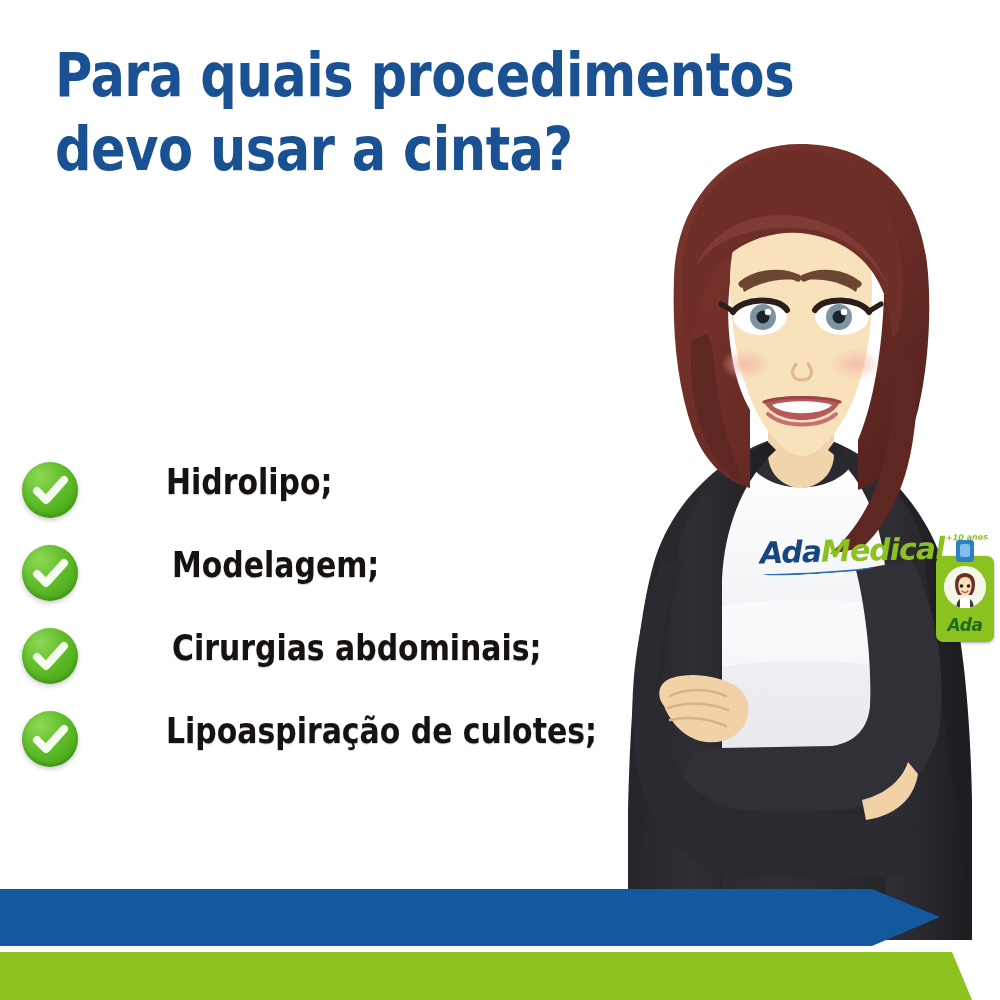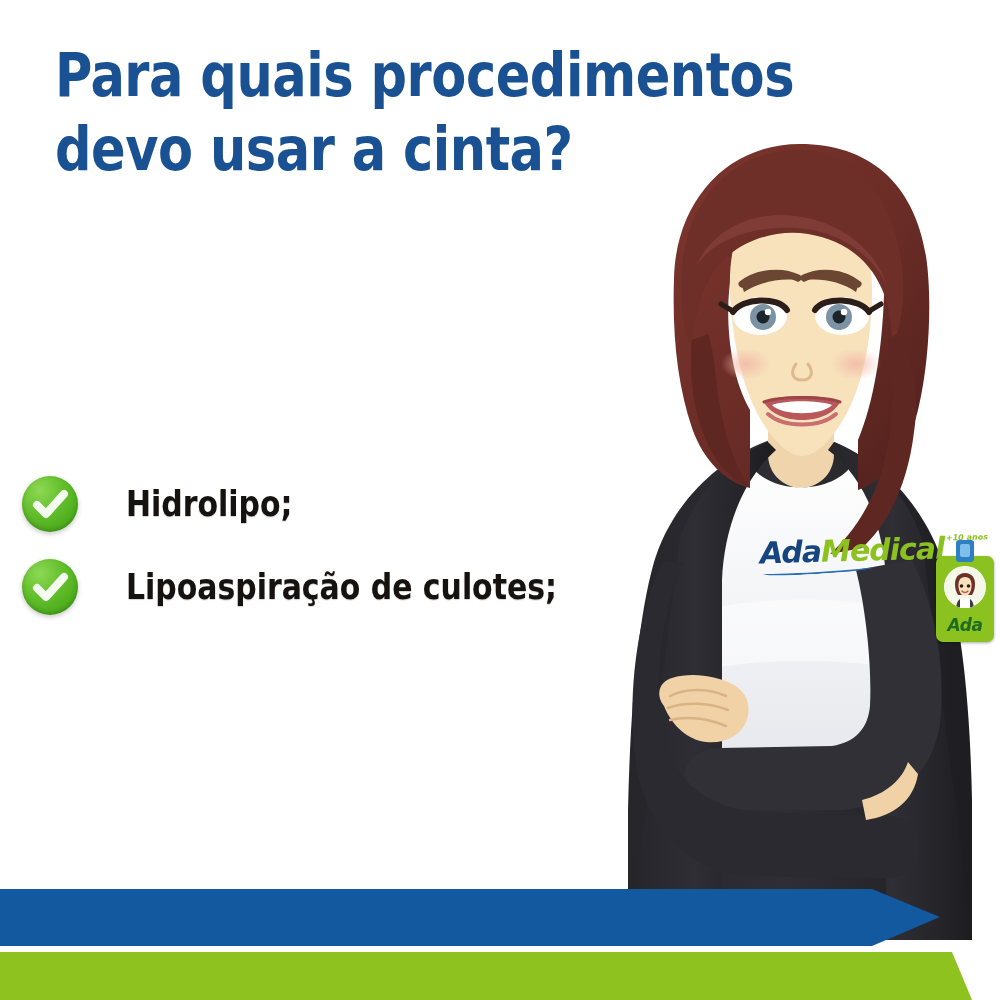--- a/index.html
+++ b/index.html
@@ -42,21 +42,22 @@
   .checklist {
     position:absolute;
     left:22px;
     top:462px;
     z-index:40;
   }
   .check-row {
     position:relative;
     height:83px;
     display:flex;
-    align-items:center;
+    align-items:flex-start;
+    gap:40px;
   }
   .check-icon {
     position:relative;
     width:56px;
     height:56px;
     flex:0 0 56px;
     border-radius:50%;
     background:
        radial-gradient(circle at 32% 26%, #8ed855 0%, #66c12e 38%, #4fae1d 72%, #3f9c15 100%);
     box-shadow:0 2px 5px rgba(0,0,0,0.22), inset 0 -2px 4px rgba(0,0,0,0.18);
@@ -335,22 +336,38 @@
 
     <div class="check-row r0">
       <span class="check-icon">
         <svg width="56" height="56" viewBox="0 0 56 56" xmlns="http://www.w3.org/2000/svg">
           <path d="M15 29 L24 38 L42 18" stroke="#f4fbef" stroke-width="8" fill="none" stroke-linecap="round" stroke-linejoin="round"></path>
         </svg>
       </span>
       <span class="check-label">Hidrolipo;</span>
     </div>
 
-
-
+    <div class="check-row r1">
+      <span class="check-icon">
+        <svg width="56" height="56" viewBox="0 0 56 56" xmlns="http://www.w3.org/2000/svg">
+          <path d="M15 29 L24 38 L42 18" stroke="#f4fbef" stroke-width="8" fill="none" stroke-linecap="round" stroke-linejoin="round"></path>
+        </svg>
+      </span>
+      <span class="check-label">Modelagem;</span>
+    </div>
+
+
+    <div class="check-row r3">
+      <span class="check-icon">
+        <svg width="56" height="56" viewBox="0 0 56 56" xmlns="http://www.w3.org/2000/svg">
+          <path d="M15 29 L24 38 L42 18" stroke="#f4fbef" stroke-width="8" fill="none" stroke-linecap="round" stroke-linejoin="round"></path>
+        </svg>
+      </span>
+      <span class="check-label">Cirurgias abdominais;</span>
+    </div>
 
     <div class="check-row r4">
       <span class="check-icon">
         <svg width="56" height="56" viewBox="0 0 56 56" xmlns="http://www.w3.org/2000/svg">
           <path d="M15 29 L24 38 L42 18" stroke="#f4fbef" stroke-width="8" fill="none" stroke-linecap="round" stroke-linejoin="round"></path>
         </svg>
       </span>
       <span class="check-label">Lipoaspiração de culotes;</span>
     </div>
 

